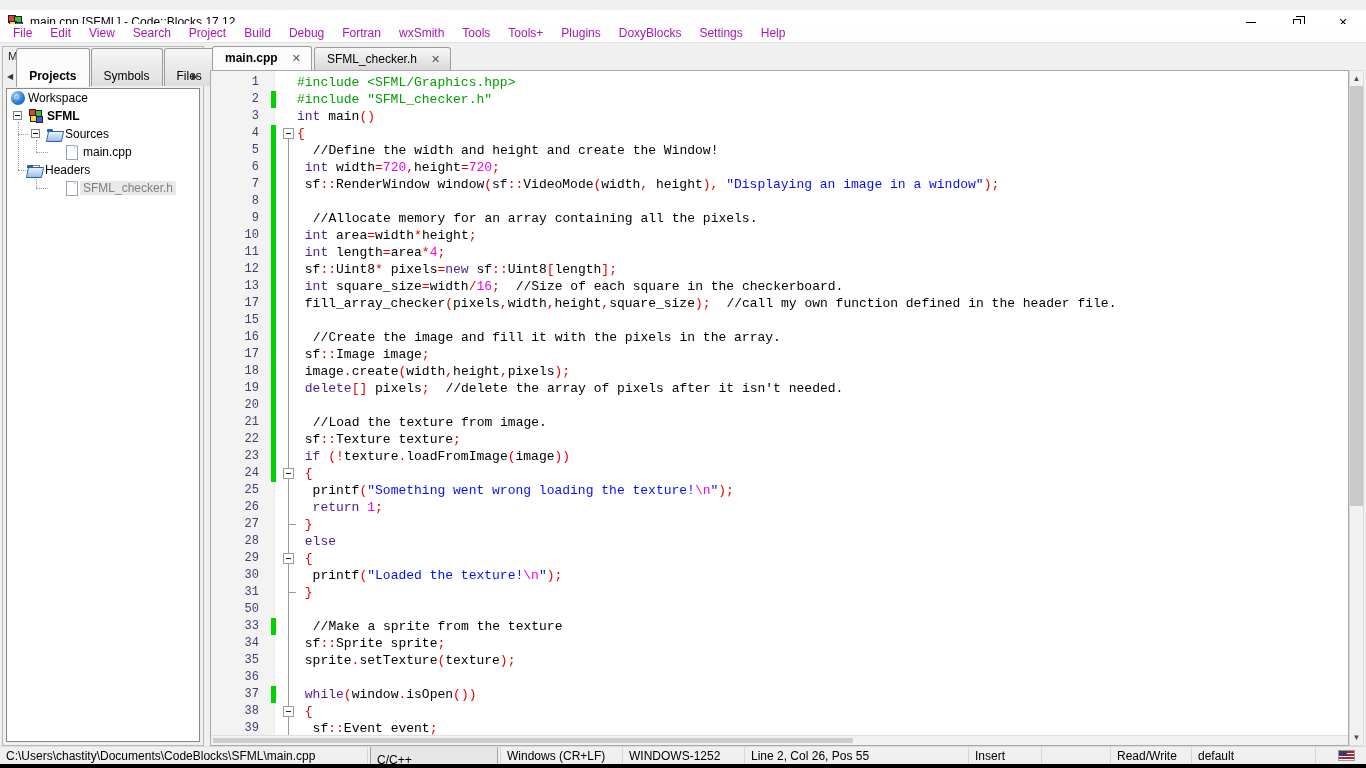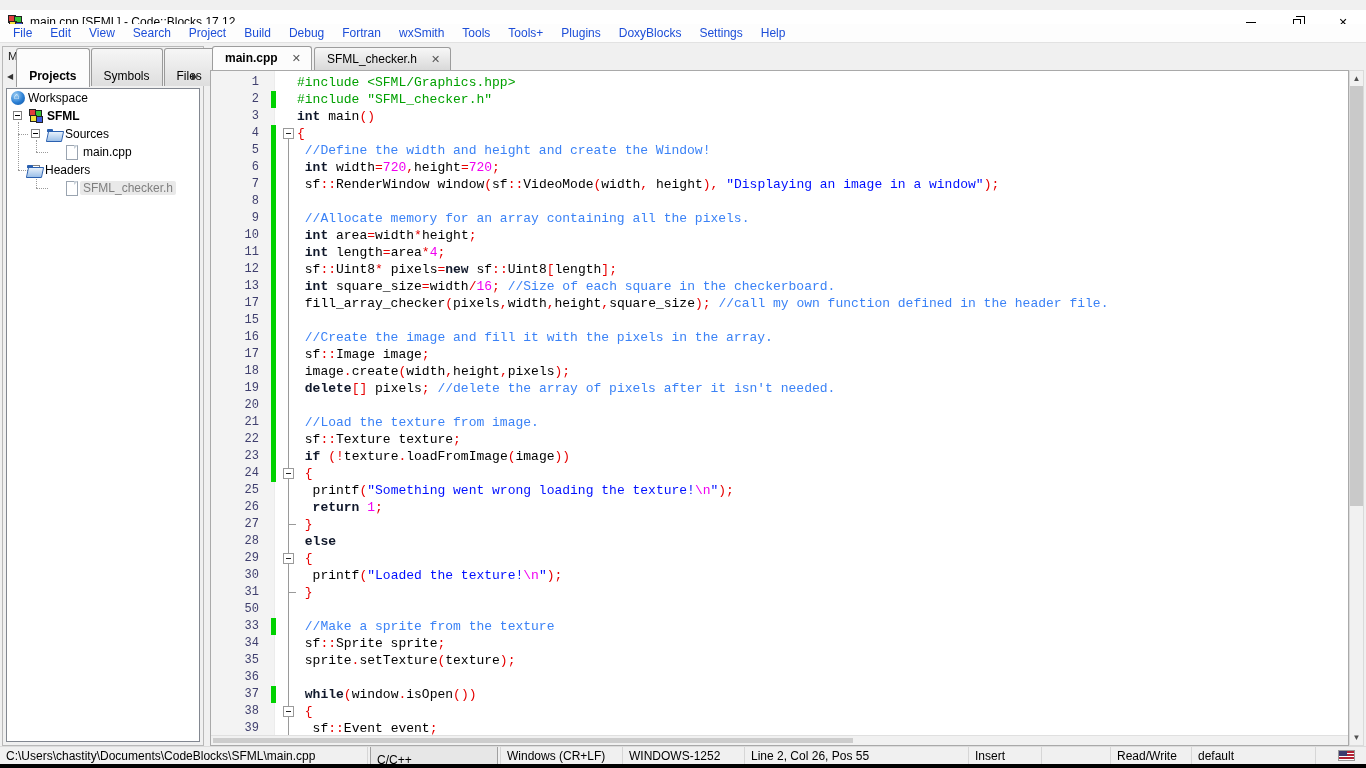--- a/index.html
+++ b/index.html
@@ -17,21 +17,21 @@
   .cb-logo .b { left:7px; top:7px; background:#3c5ce0; }
   .title-text { font-size:12px; color:#000; }
   .win-controls { margin-left:auto; display:flex; height:100%; }
   .win-btn { width:46px; height:100%; display:flex; align-items:center; justify-content:center; font-size:11px; color:#000; }
   .wb-min i { display:block; width:10px; border-top:1px solid #000; }
   .wb-restore i { display:block; width:8px; height:8px; border:1px solid #000; position:relative; background:#fff; margin-top:2px; }
   .wb-restore i:before { content:""; position:absolute; left:2px; top:-4px; width:8px; height:8px; border:1px solid #000; border-bottom:none; border-left:none; }
 
   
   .menubar { position:absolute; top:24px; left:0; right:0; height:19px; background:#fdfdfd; border-bottom:1px solid #e2e2e2; display:flex; align-items:center; padding-left:4px; }
-  .menu-item { padding:0 9px; font-size:12px; color:#1d4ed8; line-height:19px; }
+  .menu-item { padding:0 9px; font-size:12px; color:#a21caf; line-height:19px; }
 
   
   .management { position:absolute; left:2px; top:46px; width:202px; height:700px; background:#f0f0f0; border:1px solid #b8b8b8; }
   .mgmt-caption { height:17px; display:flex; align-items:center; padding:0 5px; font-size:11.5px; color:#222; }
   .mgmt-close { margin-left:auto; font-size:11px; color:#444; line-height:11px; }
   .mgmt-tabs { height:22px; display:flex; align-items:flex-end; padding:0 2px; position:relative; }
   .tab-arrow { font-size:8px; color:#333; padding:0 3px 5px 2px; }
   .mgmt-tab { font-size:12px; padding:20px 12px 3px 12px; border:1px solid #9a9a9a; border-bottom:none; border-radius:3px 3px 0 0; background:linear-gradient(#f6f6f6,#dedede); color:#000; margin-right:1px; }
   .mgmt-tab.active { background:#fcfcfc; font-weight:bold; position:relative; top:1px; padding-bottom:4px; }
   .mgmt-tree { position:absolute; left:3px; right:3px; top:41px; bottom:3px; background:#ffffff; border:1px solid #828790; overflow:hidden; }
@@ -72,25 +72,25 @@
   .ln { width:56px; padding-right:8px; text-align:right; font-family:"Liberation Mono", monospace; font-size:12px; color:#3f3f6e; line-height:17px; flex:none; }
   .chbar { width:14px; position:relative; flex:none; }
   .chbar .green { position:absolute; left:4px; top:0; bottom:0; width:5px; background:#00d200; }
   .foldcol { width:16px; position:relative; flex:none; }
   .fv { position:absolute; left:7px; top:0; bottom:0; width:1px; background:#9a9a9a; }
   .fv.half { top:8px; }
   .fbox { position:absolute; left:2px; top:3px; width:11px; height:11px; background:#fff; border:1px solid #9a9a9a; }
   .fbox:before { content:""; position:absolute; left:2px; right:2px; top:4px; height:1px; background:#222; }
   .ftick { position:absolute; left:7px; top:8px; width:8px; height:1px; background:#9a9a9a; }
   .codeline { font-family:"Liberation Mono", monospace; font-size:13px; line-height:17px; white-space:pre; color:#000;text-align:right; }
-  .tk-k { color:#0f172a; font-weight:bold; }
+  .tk-k { color:#4c1d95; font-weight:normal; }
   .tk-s { color:#0010ff; }
   .tk-n { color:#f000f0; }
   .tk-o { color:#e60000; }
-  .tk-c { color:#3b82f6; }
+  .tk-c { color:#000000;margin-left:8px; }
   .tk-p { color:#00a000; }
   .tk-d { color:#000000; }
   .hscroll { position:absolute; left:0; right:0; bottom:0; height:10px; background:#f1f1f1; border-top:1px solid #e0e0e0; }
   .hscroll .thumb { position:absolute; left:2px; top:2px; width:640px; bottom:2px; background:#cdcdcd; }
 
   
   .vscroll { position:absolute; left:1349px; top:70px; width:15px; height:676px; background:#f1f1f1; border:1px solid #dadada; }
   .vs-arrow { position:absolute; left:0; right:0; height:15px; display:flex; align-items:center; justify-content:center; font-size:8px; color:#505050; }
   .vs-up { top:0; }
   .vs-down { bottom:0; }

